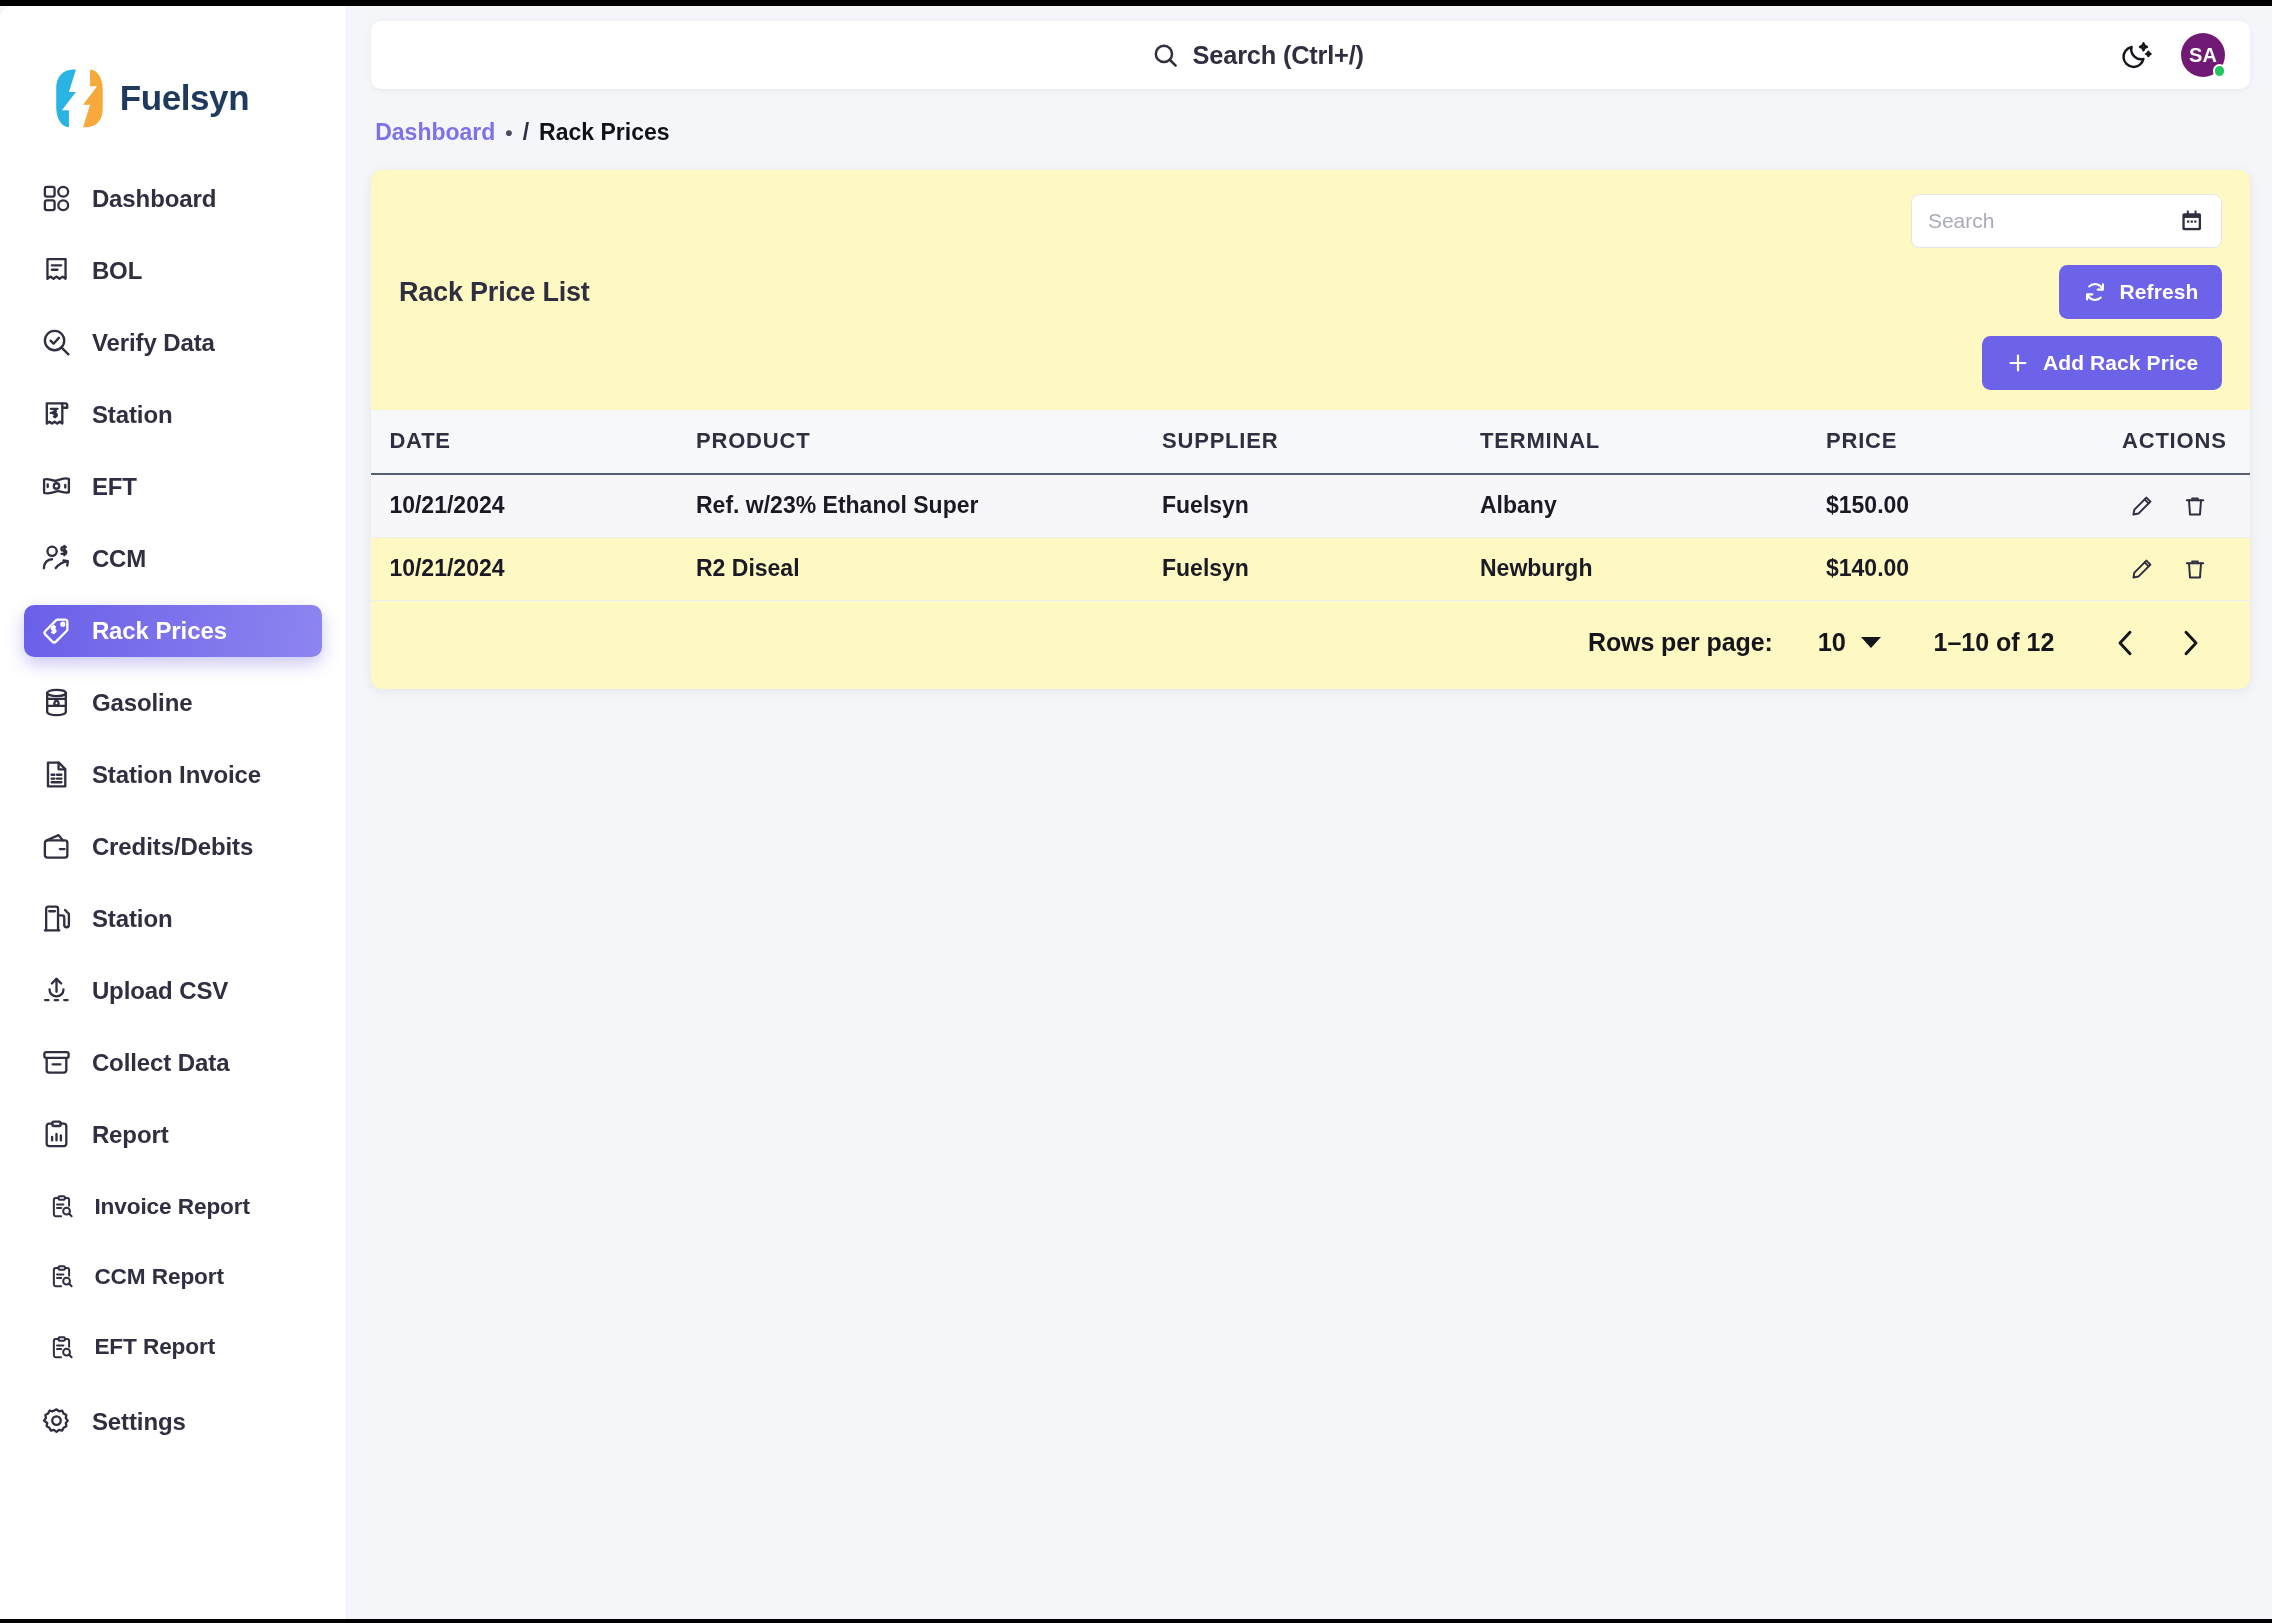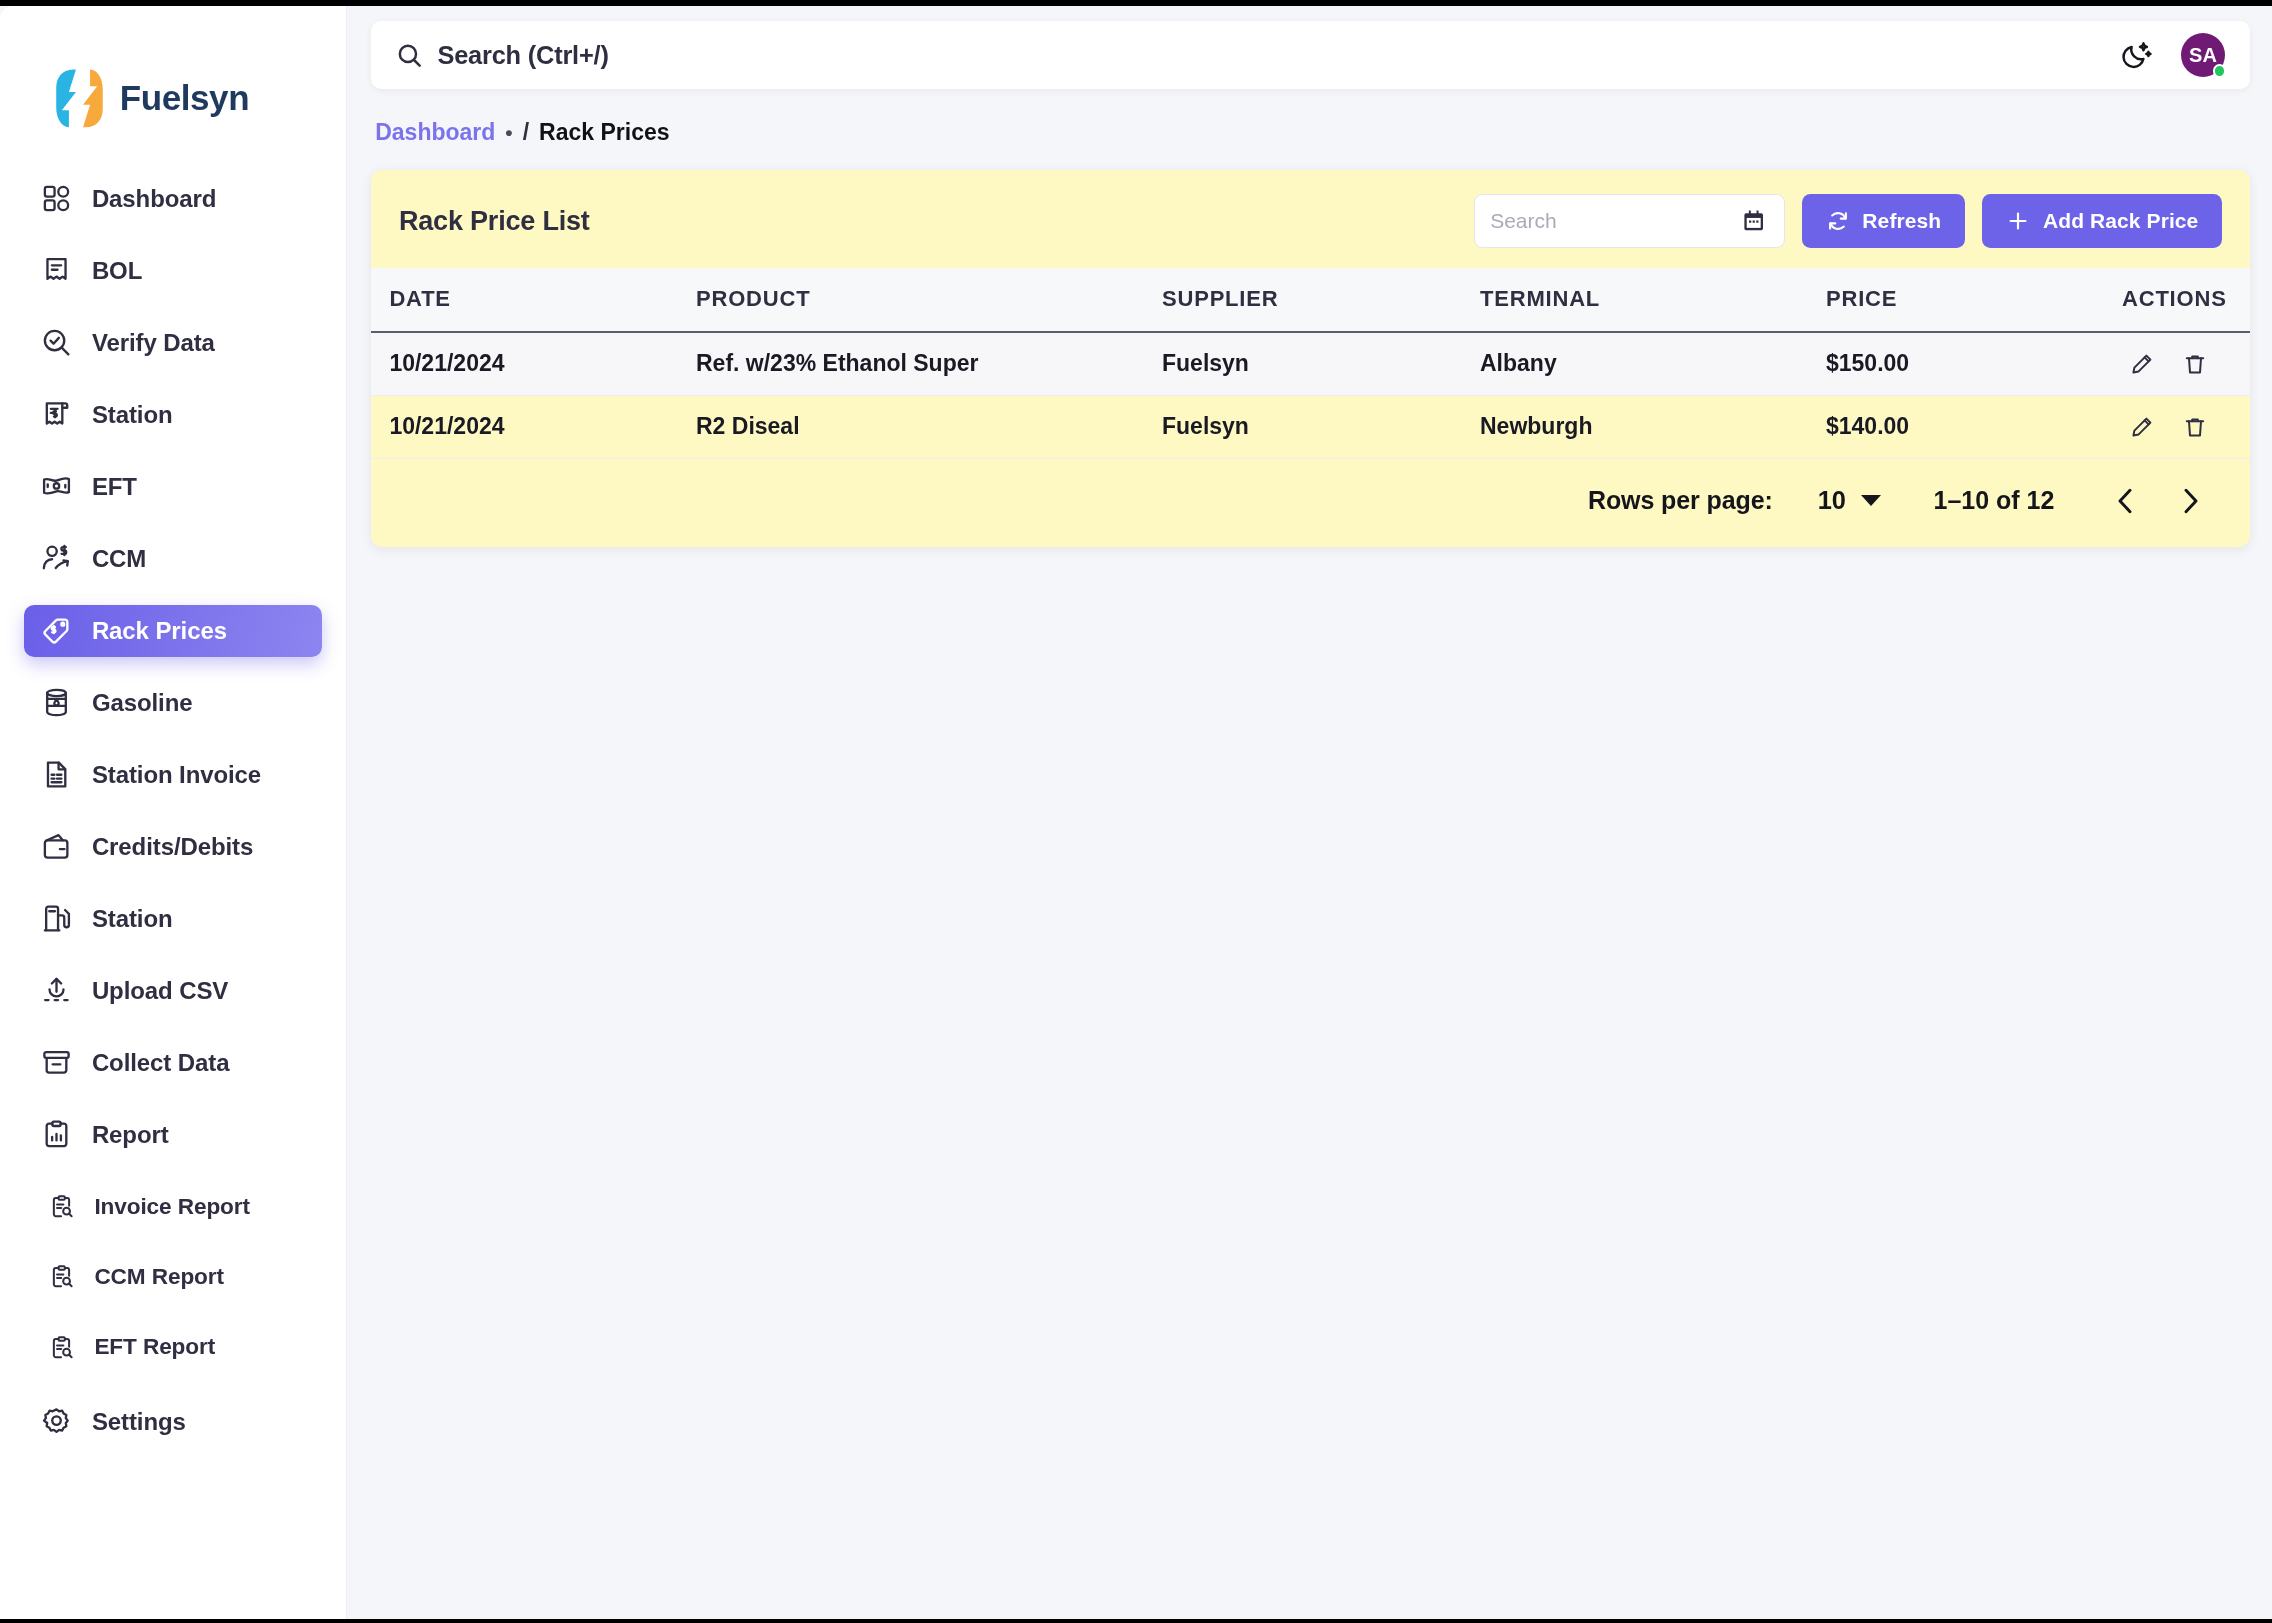--- a/index.html
+++ b/index.html
@@ -99,20 +99,21 @@
     display: flex;
     align-items: center;
     padding: 0 25.4px 0 25.4px;
     box-shadow: 0 1.4px 7px rgba(20,25,60,0.05);
   }
   .topbar-search {
     display: flex;
     align-items: center;
     gap: 14px;
     flex: 1 1 auto;
+    justify-content: center;
   }
   .topbar-search svg { width: 27px; height: 27px; display: block; }
   .topbar-search-text {
     font-size: 25.4px;
     font-weight: 700;
     color: #2F2F41;
     letter-spacing: -0.2px;
   }
   .topbar-right {
     display: flex;
@@ -169,20 +170,21 @@
   .card-title {
     font-size: 27px;
     font-weight: 700;
     color: #2F2F41;
     letter-spacing: -0.2px;
   }
   .card-actions {
     display: flex;
     align-items: flex-end;
     gap: 17px;
+    flex-direction: column;
   }
   .search-box {
     width: 311px;
     height: 54px;
     border: 1.4px solid #E3E4EC;
     border-radius: 8.5px;
     display: flex;
     align-items: center;
     justify-content: space-between;
     padding: 0 17px 0 15.5px;

